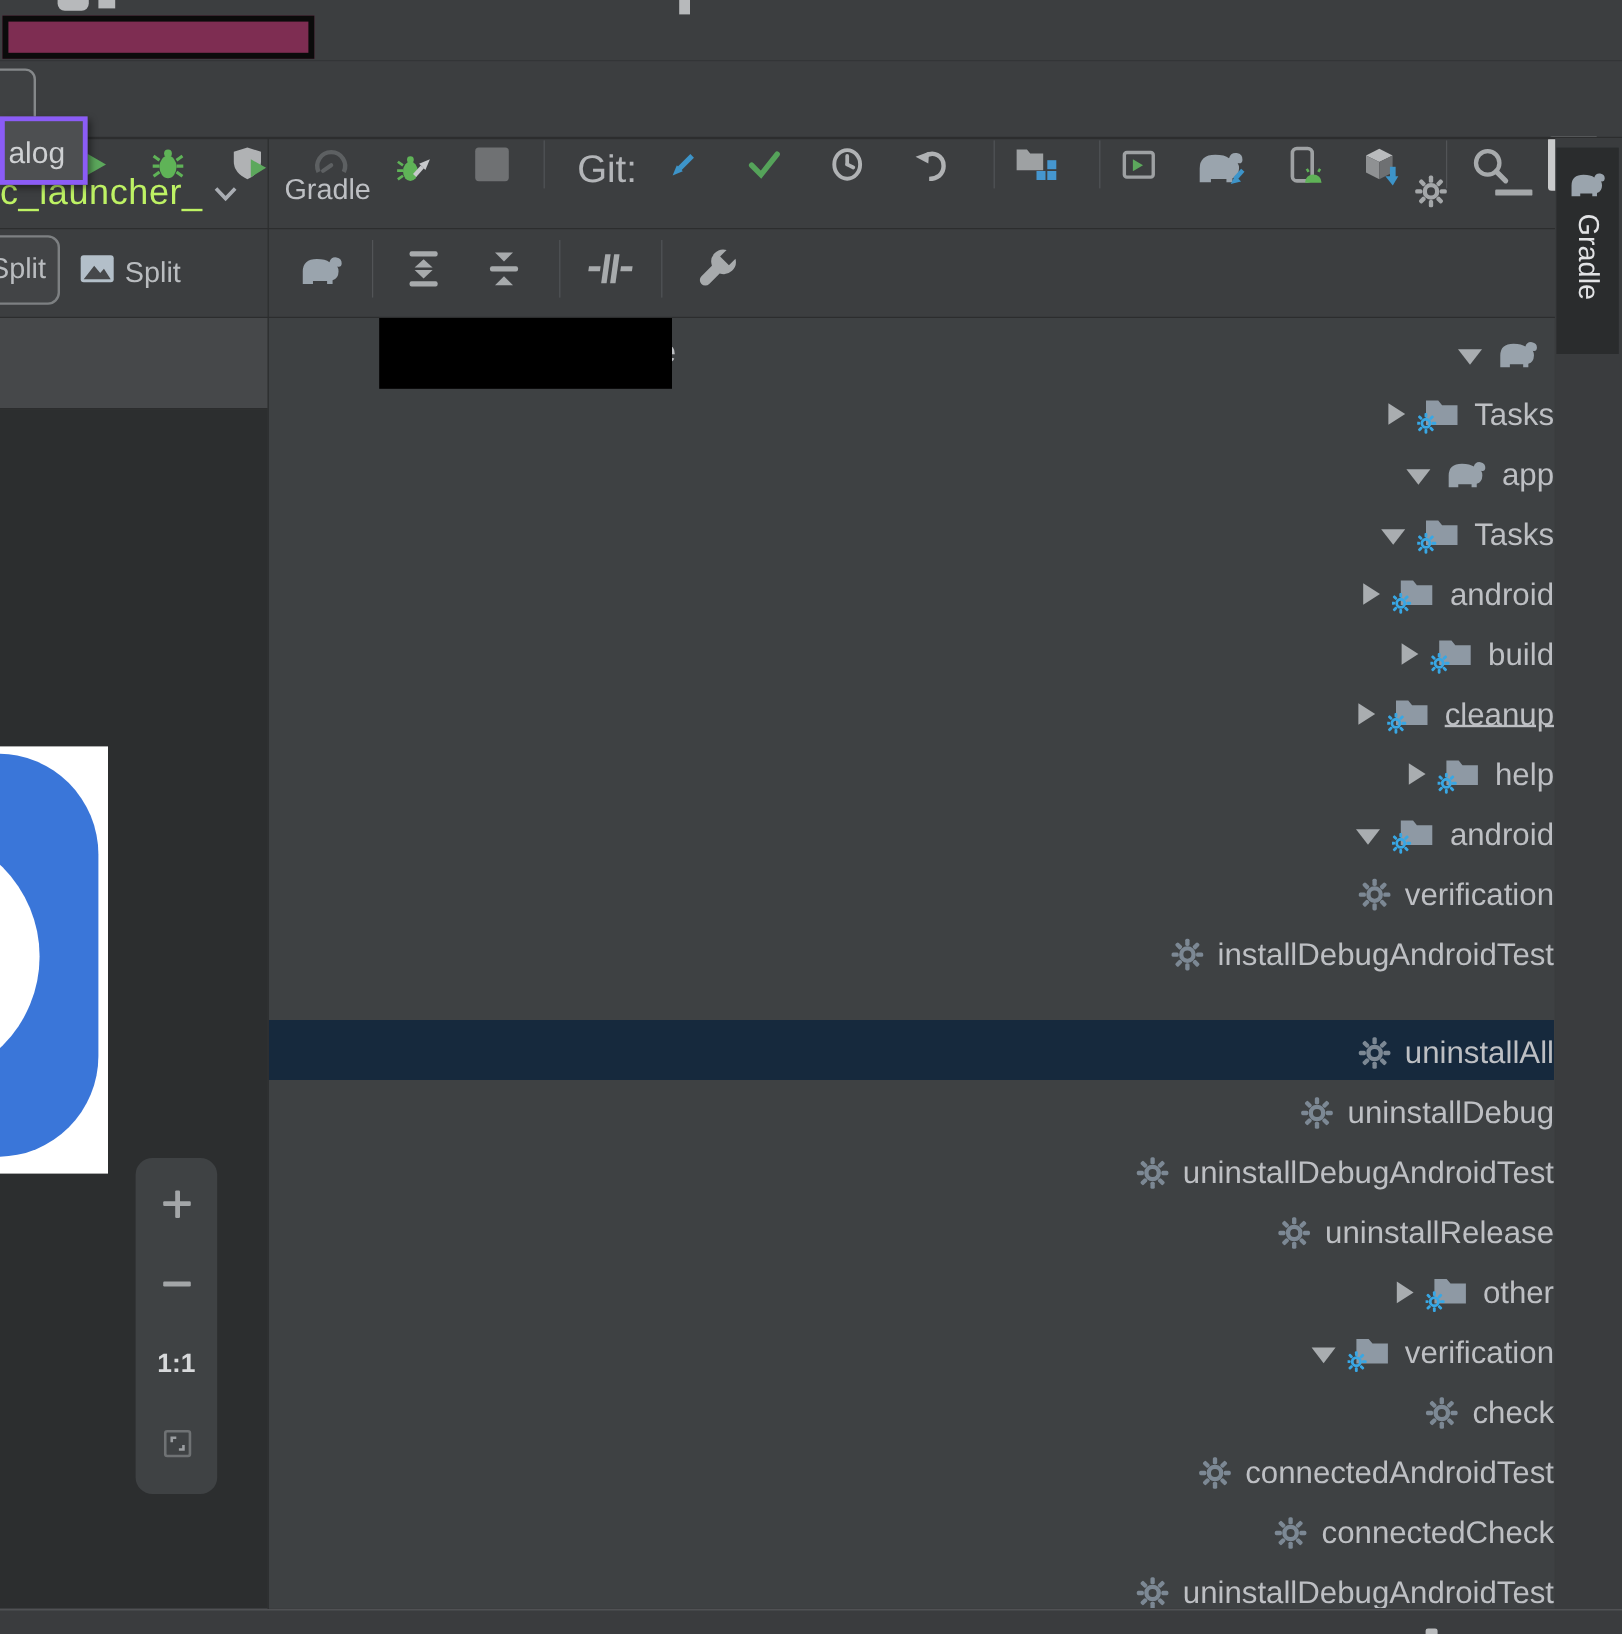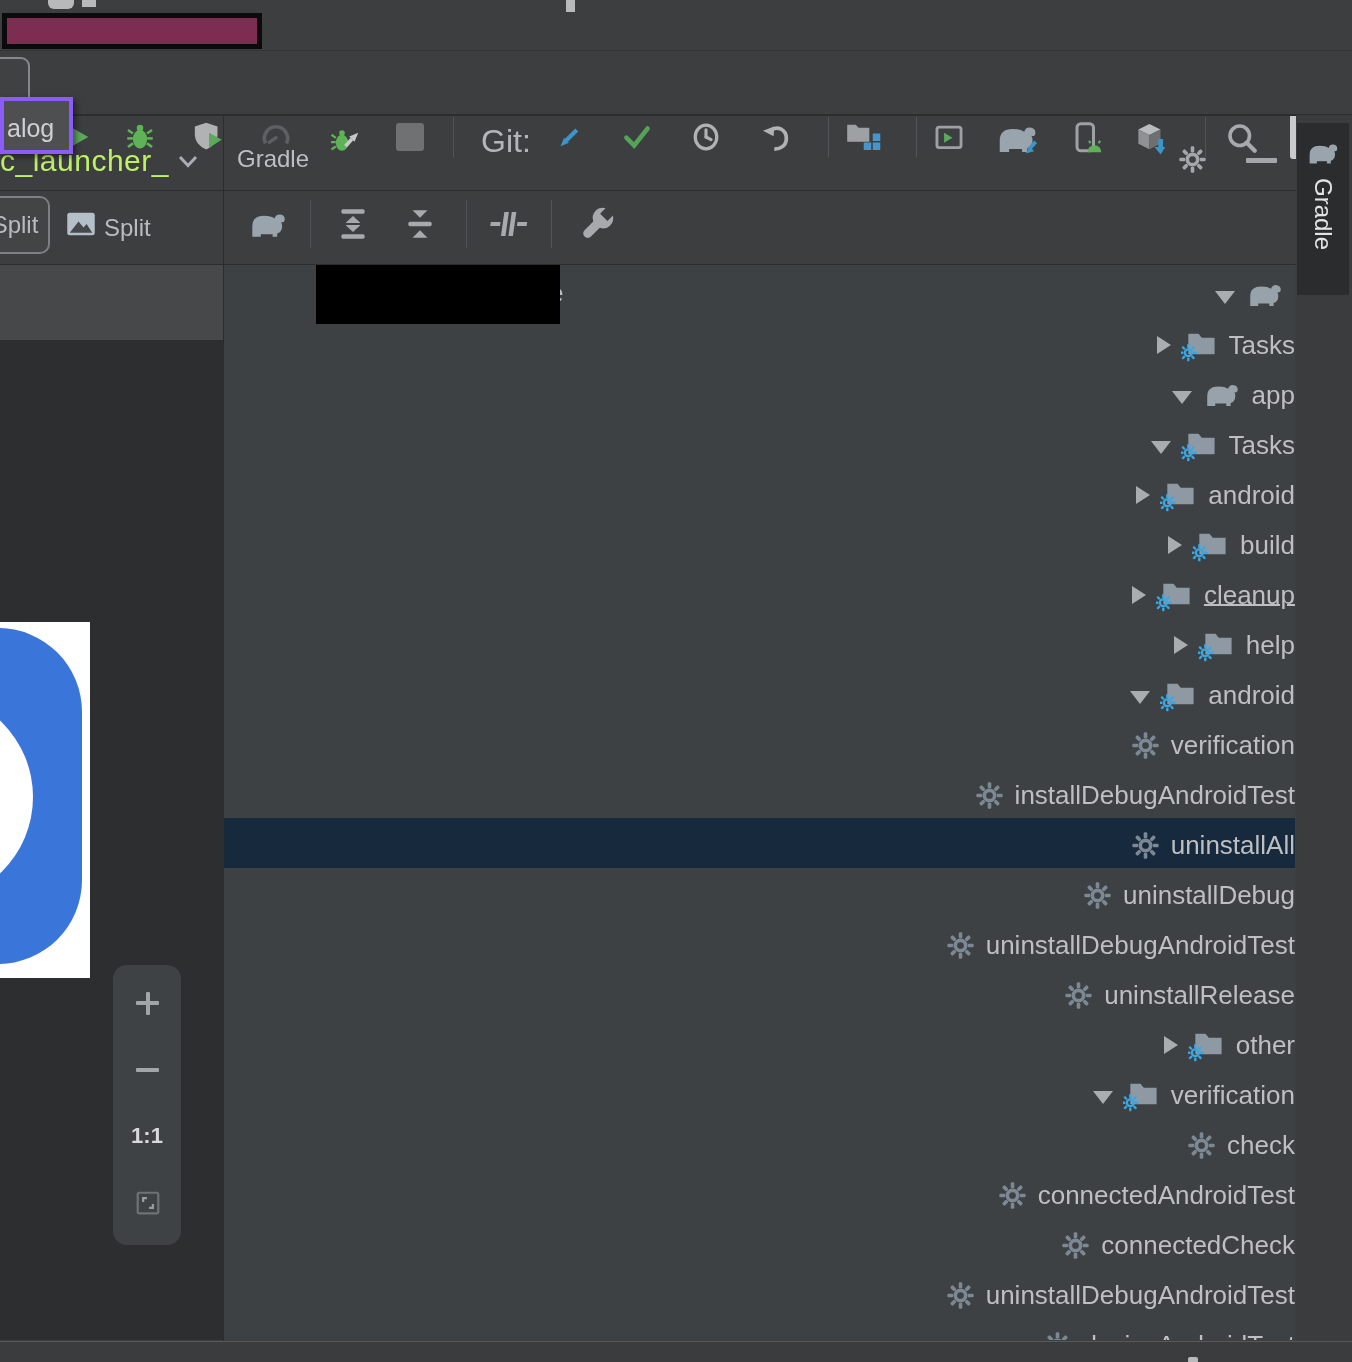--- a/index.html
+++ b/index.html
@@ -49,21 +49,21 @@
   #img-ring{position:absolute;left:-177px;top:70px;width:210px;height:210px;border-radius:50%;background:#ffffff;}
   #zoom-panel{position:absolute;left:113px;top:624px;width:68px;height:280px;background:#3f4244;border-radius:14px;}
   .zbar{position:absolute;background:#a3a6a8;border-radius:1px;}
   #zoom-actual{position:absolute;left:0;top:158px;width:68px;text-align:center;
        font-size:22px;font-weight:700;color:#d7d9db;}
 
   
   #tree{position:absolute;left:224px;top:265px;width:1071px;height:1075px;background:#3e4143;
         overflow:hidden;padding-top:3px;box-sizing:border-box;text-align:right;}
   .row{position:relative;height:50px;line-height:50px;white-space:nowrap;font-size:26px;color:#bdbfc3;}
-  .row.sel{background:#16293d;}
+  .row.sel{background:#16293d;margin-top:32px;}
   .row>*{vertical-align:middle;}
   .twisty{display:inline-block;width:26px;margin-right:10px;}
   .twisty.expanded::after{content:"";display:inline-block;width:0;height:0;
        border-left:10px solid transparent;border-right:10px solid transparent;border-top:13px solid #a9adb0;}
   .twisty.collapsed::after{content:"";display:inline-block;width:0;height:0;
        border-top:9px solid transparent;border-bottom:9px solid transparent;border-left:14px solid #a9adb0;}
   .node-ic{display:inline-block;margin-right:10px;}
   #tree-redaction{position:absolute;left:92px;top:-7px;width:244px;height:66px;background:#000;z-index:5;}
   .suffix{position:absolute;left:325px;top:0;z-index:2;}
 

